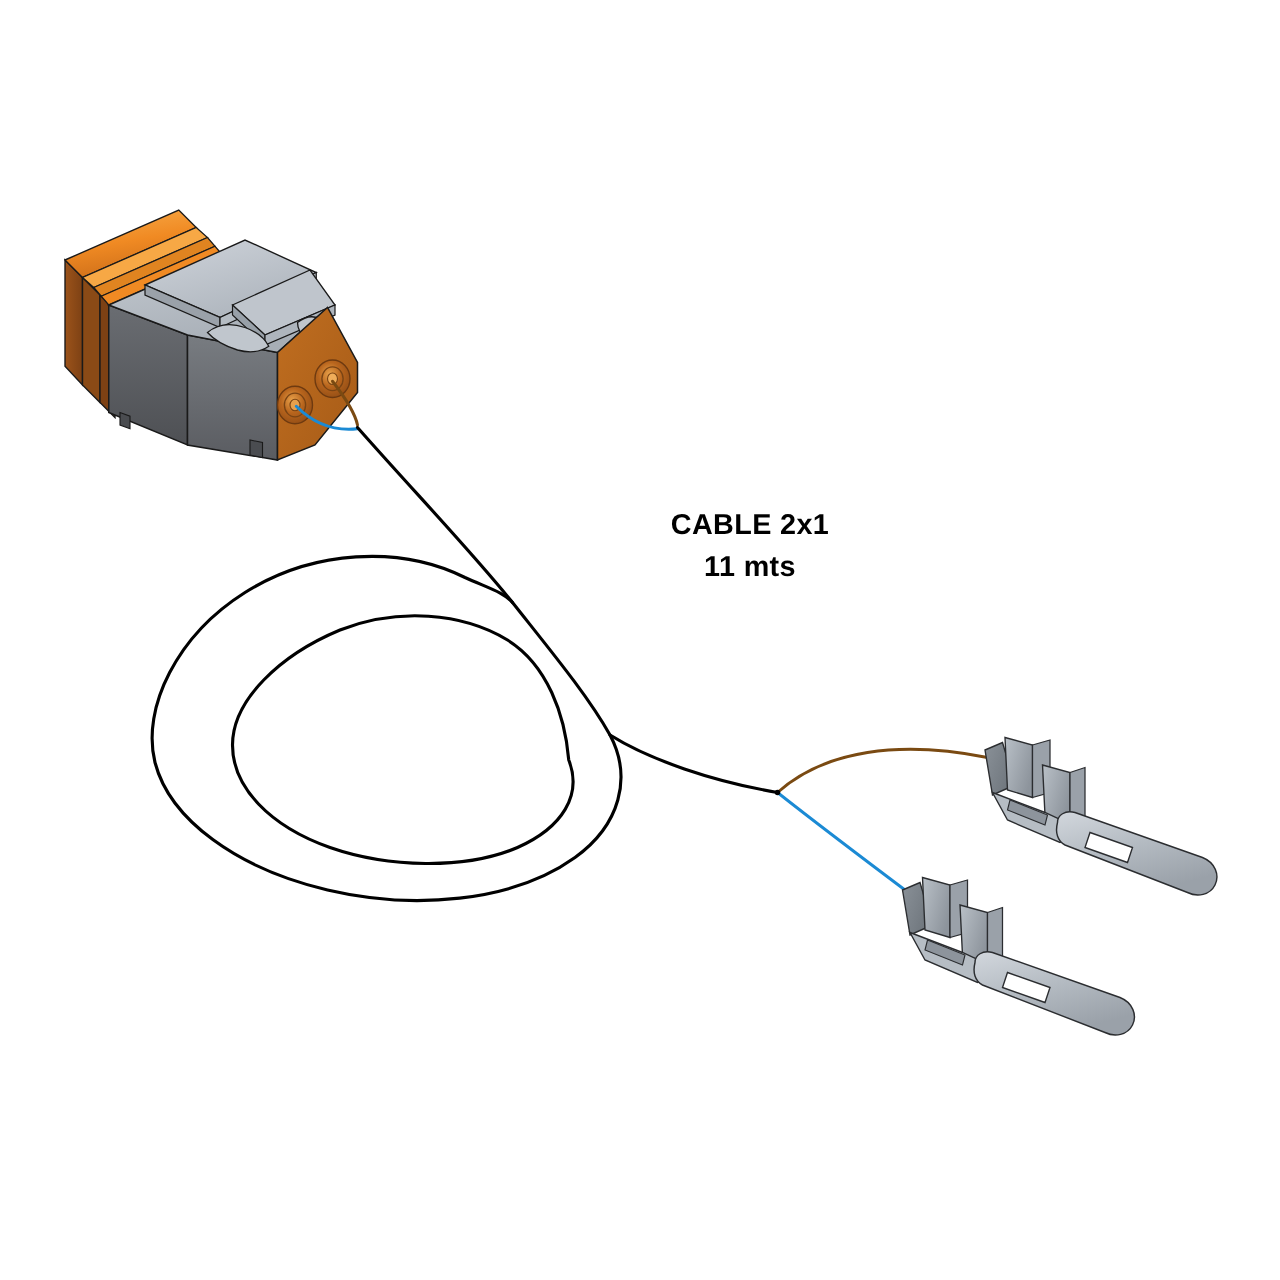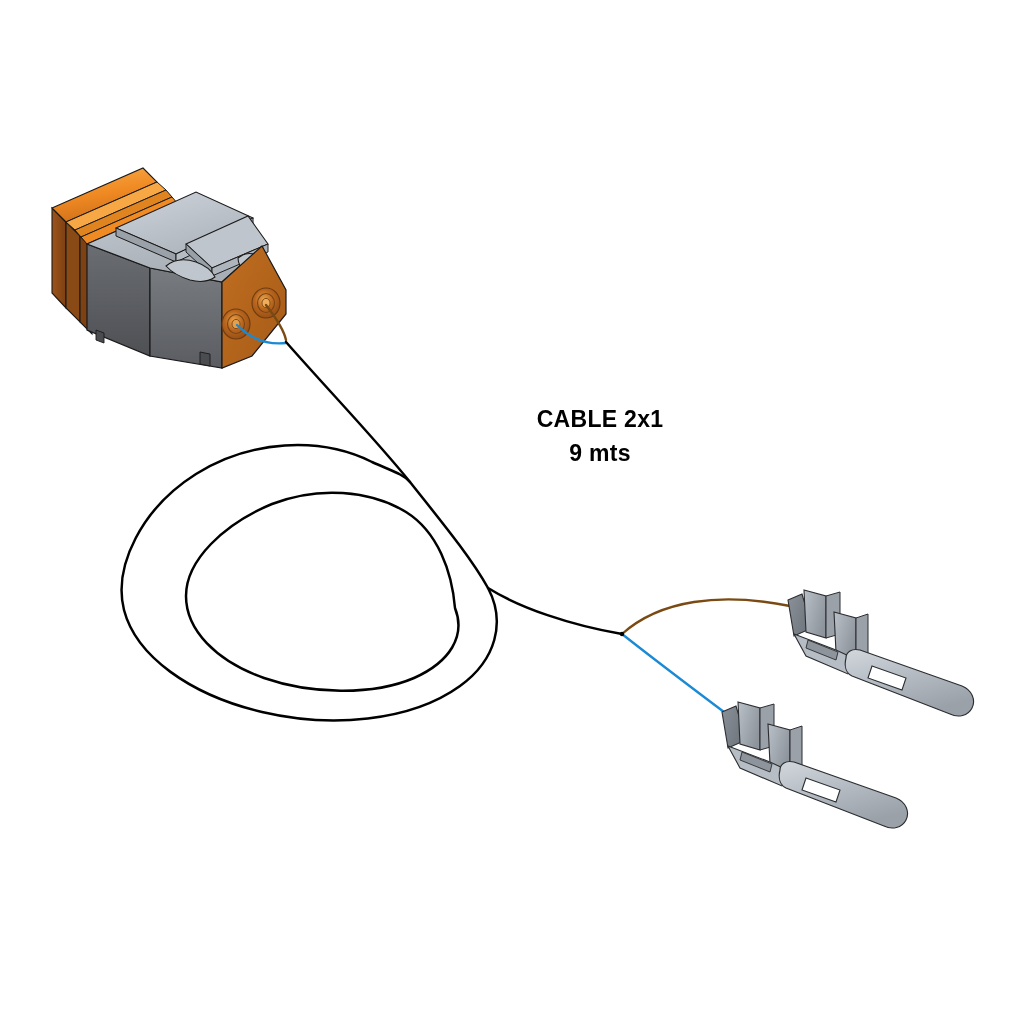--- a/index.html
+++ b/index.html
@@ -220,14 +220,14 @@
              L 786,788 C 780,785 778,778 780,770 Z" fill="url(#gradMetalBlade)" stroke="#2b2d30" stroke-width="1.15"></path>
     <path d="M 806,778 L 840,790 L 836,802 L 802,790 Z" fill="#ffffff" stroke="#2b2d30" stroke-width="1.1"></path>
   </g>
 
 </svg>
 
 <div class="annotation" id="cable-label-line1">
   <span>CABLE 2x1</span>
 </div>
 <div class="annotation" id="cable-label-line2">
-  <span>9 mts</span>
+  <span>11 mts</span>
 </div>
 
 </body></html>

